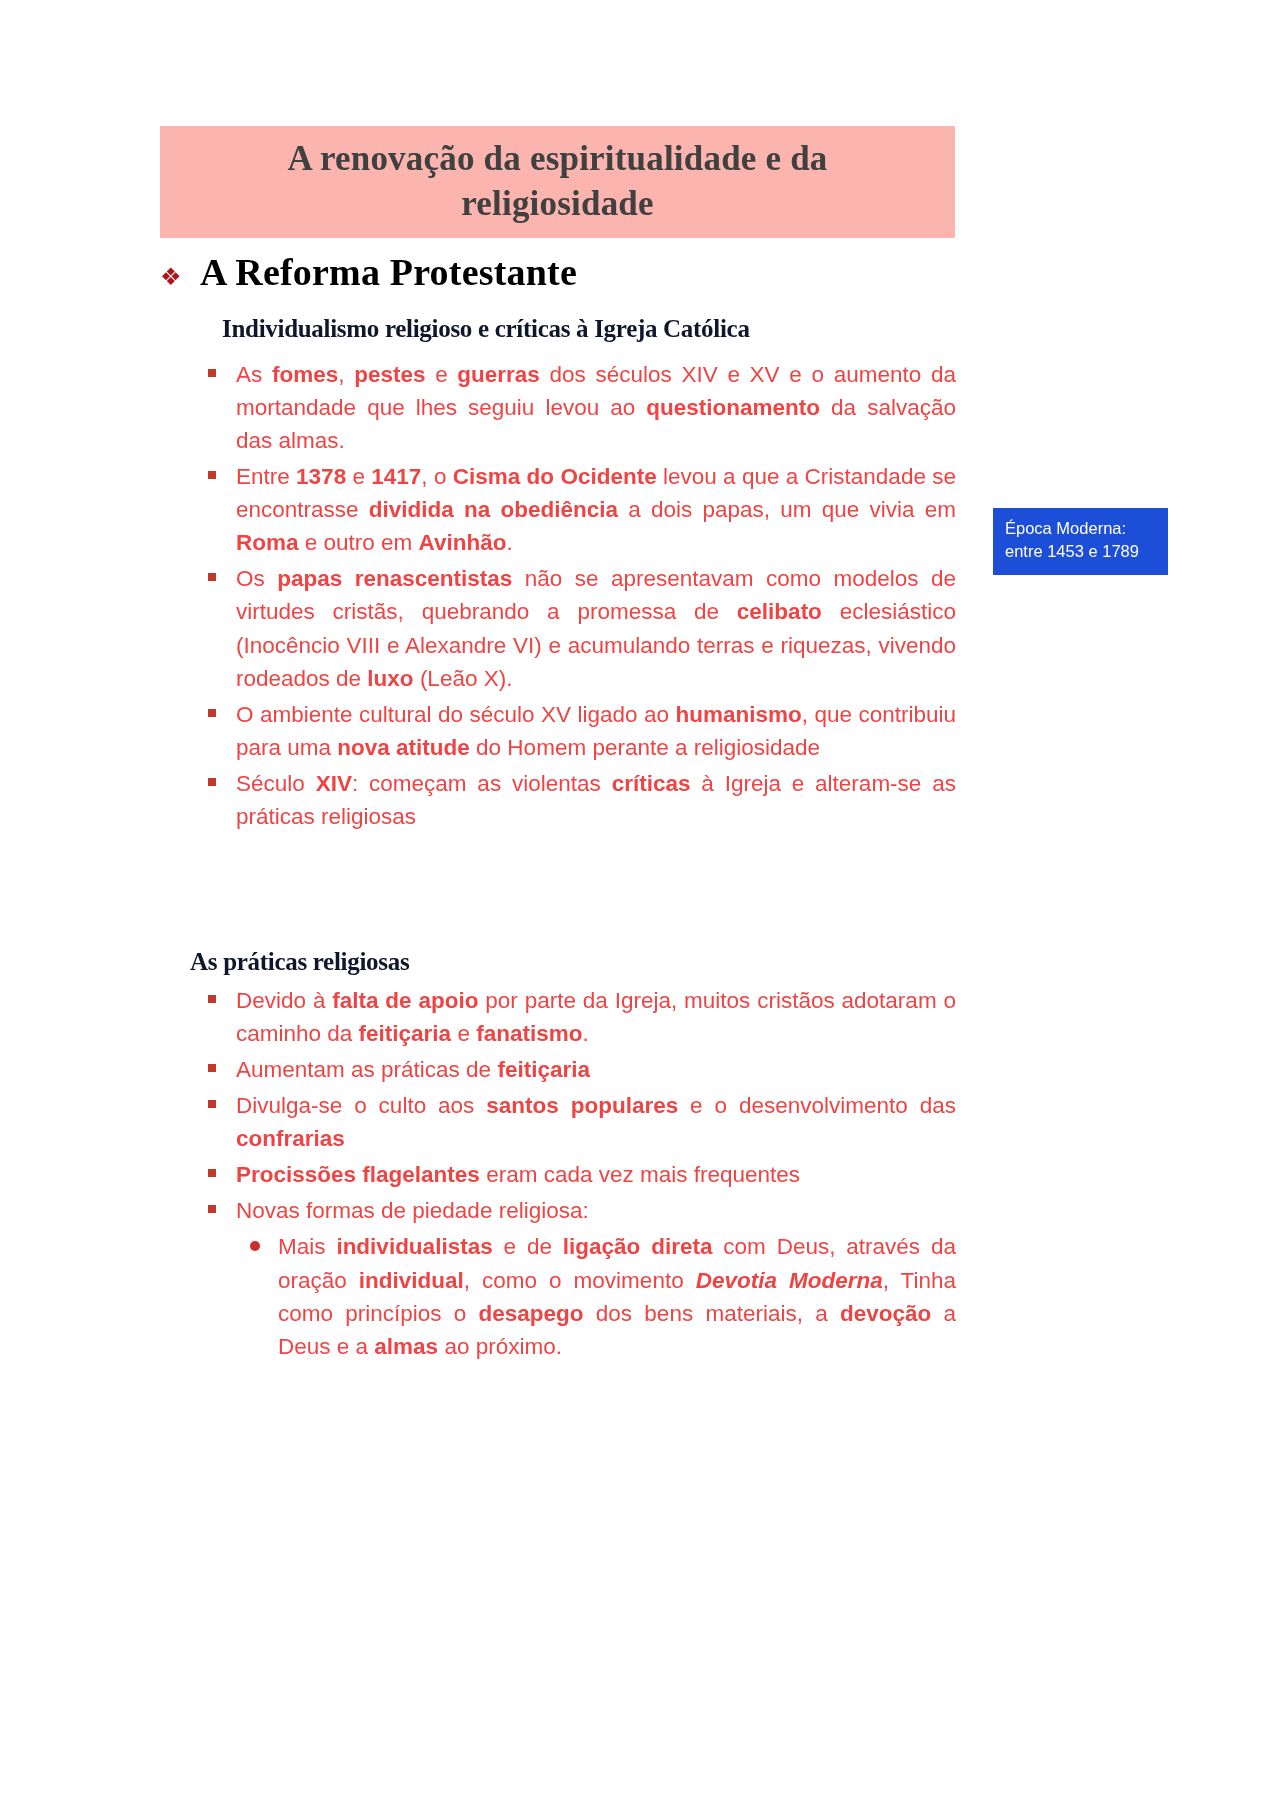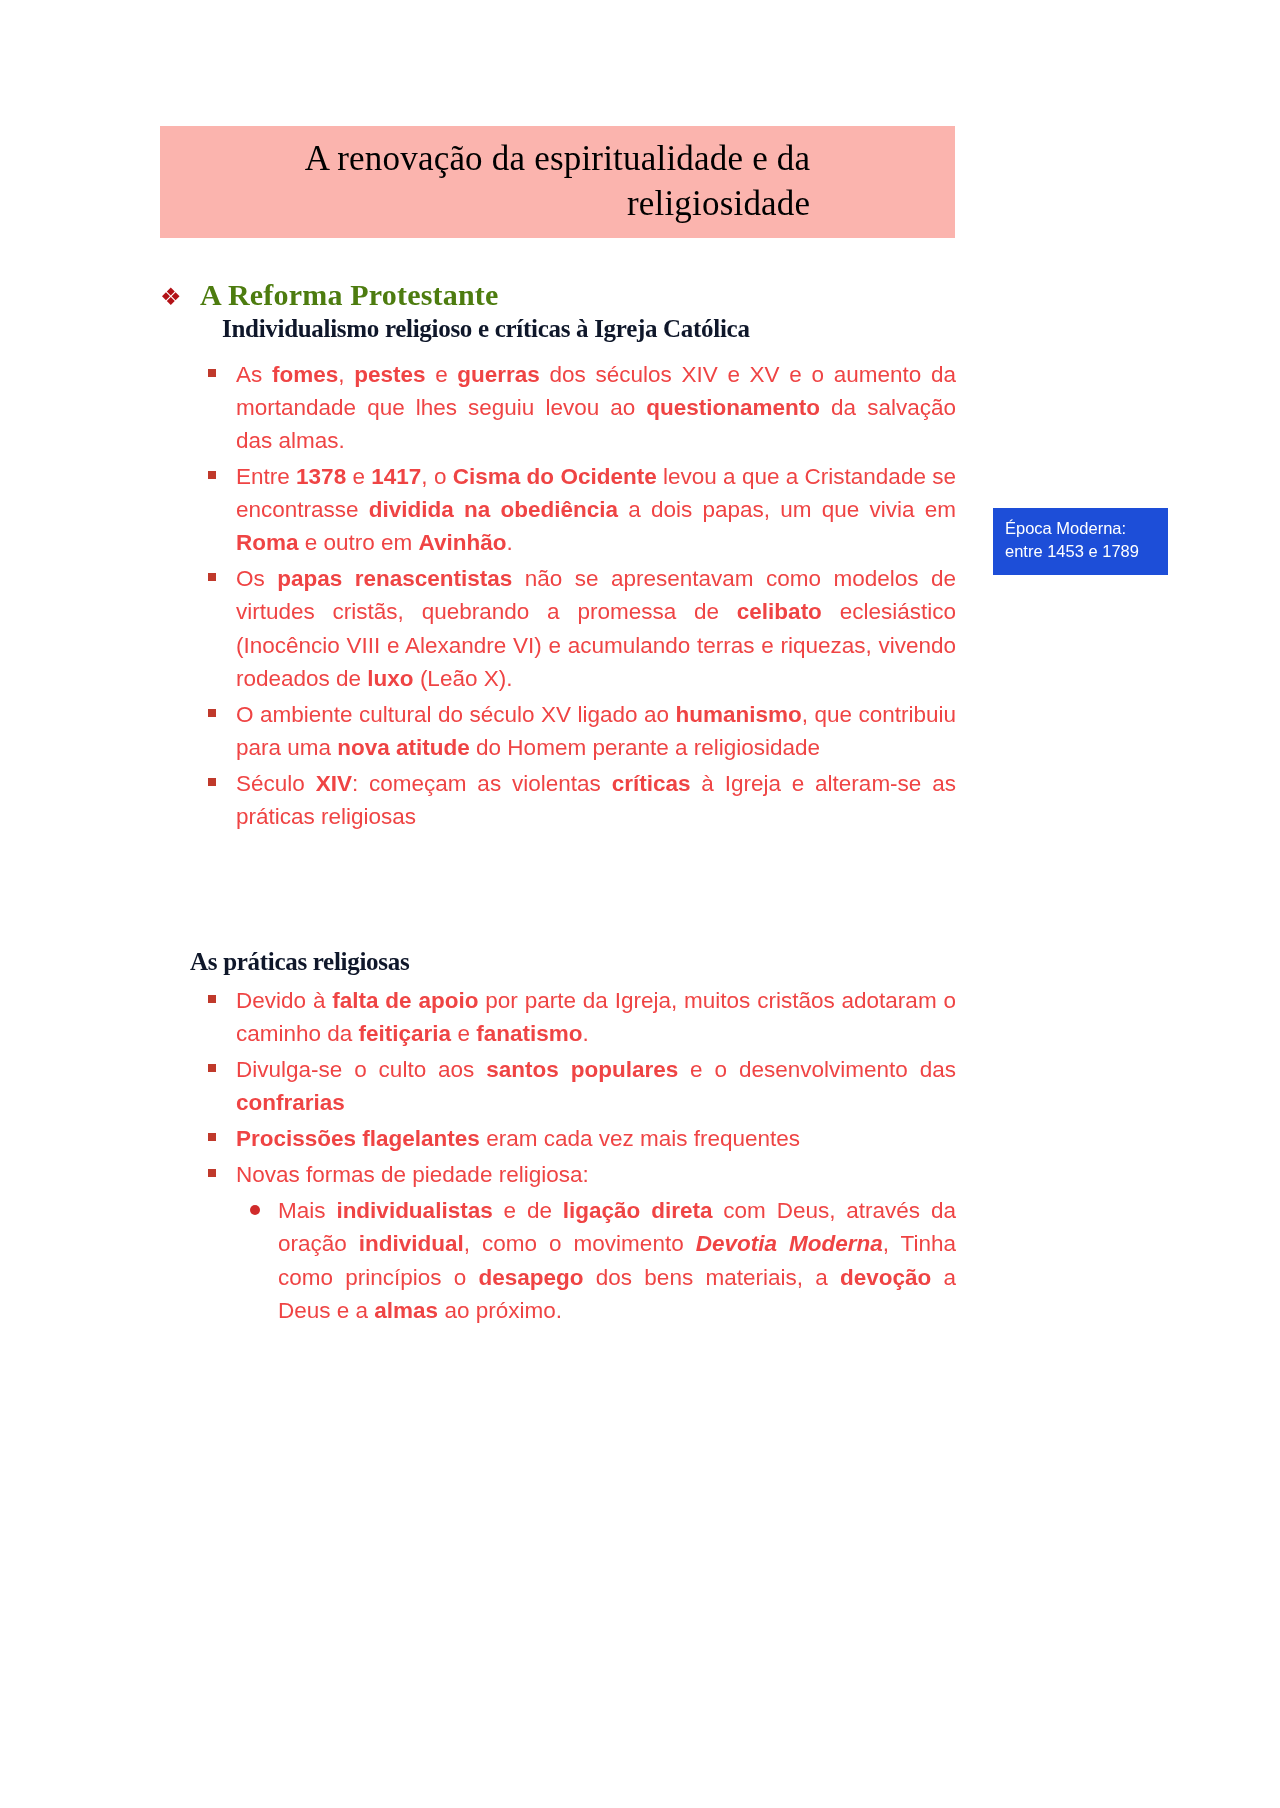--- a/index.html
+++ b/index.html
@@ -29,25 +29,25 @@
     top: 126px;
     width: 795px;
     height: 112px;
     background: #FBB4AE;
     display: flex;
     align-items: center;
     justify-content: center;
   }
   .title-banner-text {
     font-family: "Liberation Serif", serif;
-    font-weight: normal;
+    font-weight: bold;
     font-size: 35px;
     line-height: 1.28;
-    color: #000000;
-    text-align: right;
+    color: #404040;
+    text-align: center;
     letter-spacing: 0.2px;
   }
 
   
   .main-heading-row {
     position: absolute;
     left: 160px;
     top: 250px;
     width: 900px;
     display: flex;
@@ -56,24 +56,23 @@
   .diamond-bullet {
     width: 40px;
     font-size: 24px;
     color: #B31217;
     line-height: 1;
     flex: 0 0 auto;
   }
   .main-heading-text {
     font-family: "Liberation Serif", serif;
     font-weight: bold;
-    font-size: 30px;
-    color: #4d7c0f;
+    font-size: 38px;
+    color: #000000;
     letter-spacing: 0.2px;
-    margin-top: 28px;
   }
 
   
   .sub-heading {
     position: absolute;
     font-family: "Liberation Serif", serif;
     font-weight: bold;
     font-size: 25px;
     color: #0f172a;
     letter-spacing: -0.3px;
@@ -203,20 +202,24 @@
 
   <div class="sub-heading" id="sub-heading-2">As práticas religiosas</div>
 
   <div class="bullet-list" id="list-praticas">
 
     <div class="bullet-item">
       <span class="bullet-marker"><span class="sq"></span></span>
       <span class="bullet-text">Devido à <b>falta de apoio</b> por parte da Igreja, muitos cristãos adotaram o caminho da <b>feitiçaria</b> e <b>fanatismo</b>.</span>
     </div>
 
+    <div class="bullet-item">
+      <span class="bullet-marker"><span class="sq"></span></span>
+      <span class="bullet-text nowrap-last">Aumentam as práticas de <b>feitiçaria</b></span>
+    </div>
 
     <div class="bullet-item">
       <span class="bullet-marker"><span class="sq"></span></span>
       <span class="bullet-text">Divulga-se o culto aos <b>santos populares</b> e o desenvolvimento das <b>confrarias</b></span>
     </div>
 
     <div class="bullet-item">
       <span class="bullet-marker"><span class="sq"></span></span>
       <span class="bullet-text nowrap-last"><b>Procissões flagelantes</b> eram cada vez mais frequentes</span>
     </div>

